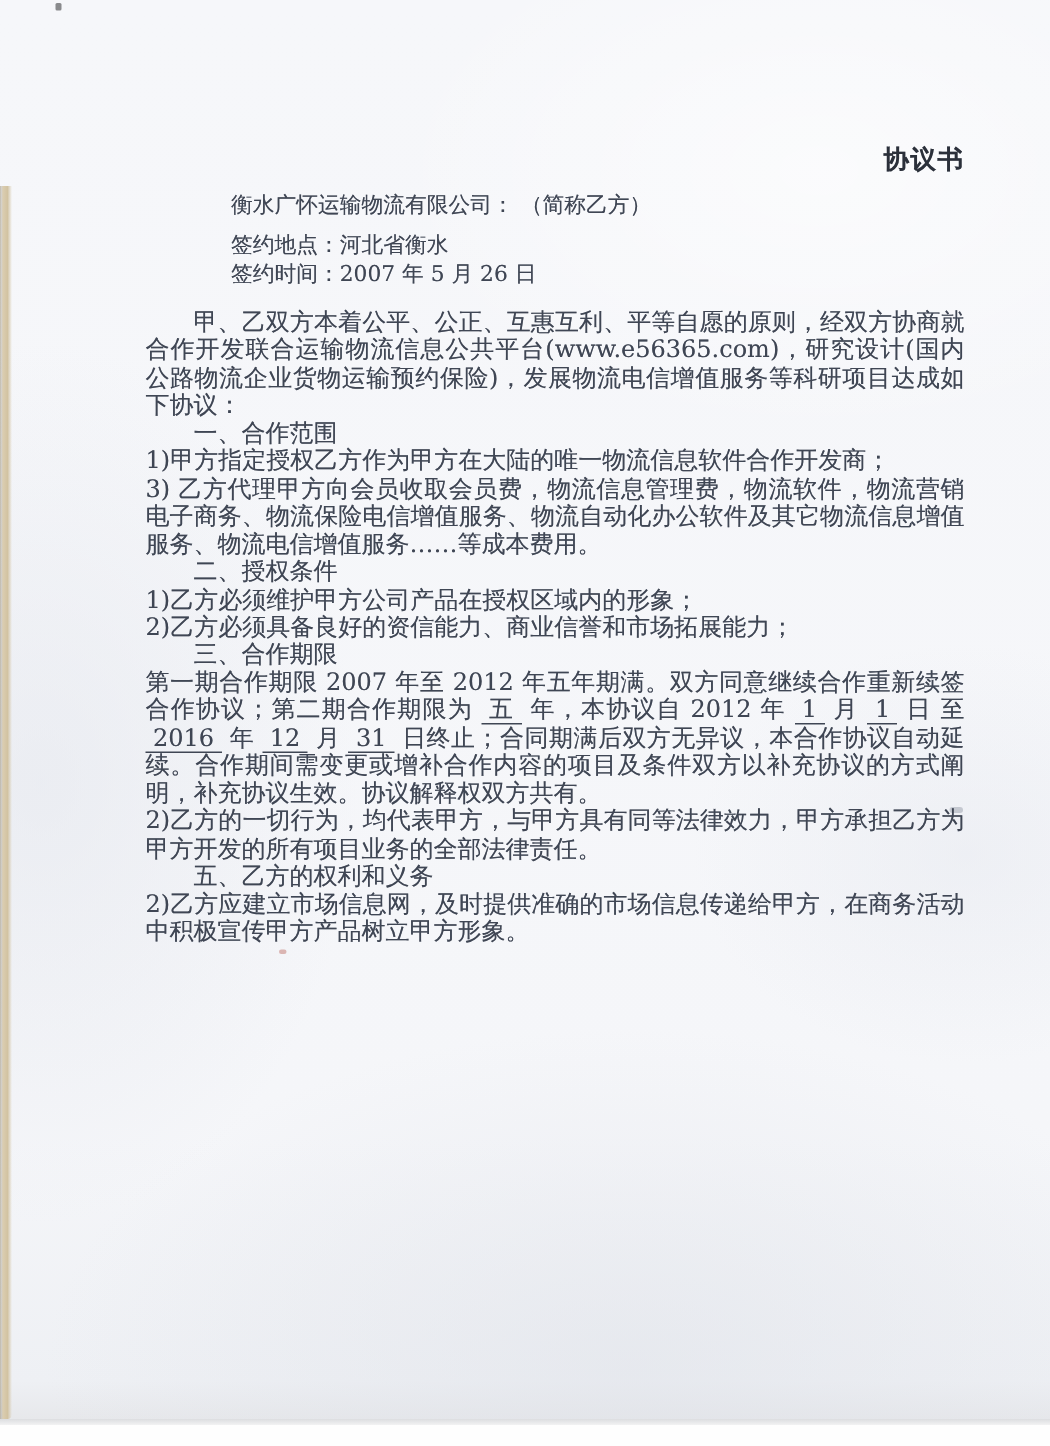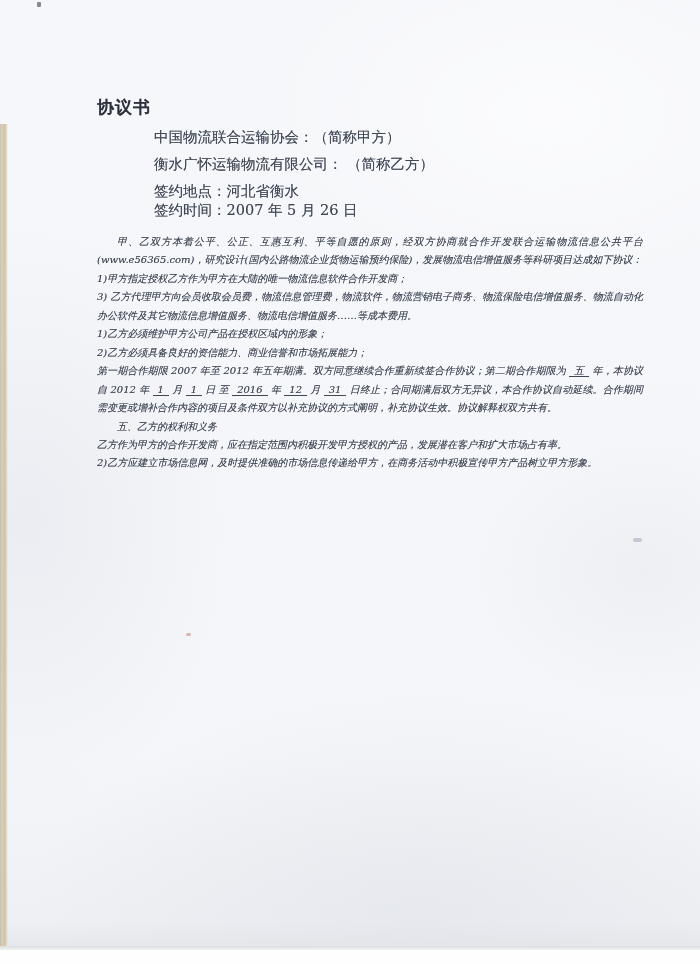--- a/index.html
+++ b/index.html
@@ -46,57 +46,59 @@
   .content{
     position:absolute;left:97px;top:84px;width:546px;
     color:var(--ink,#3f4654);
     text-shadow:0 0 .4px rgba(63,70,84,.55);
   }
   h1.doc-title{
     margin:0;font-size:17.5px;font-weight:bold;text-align:center;
     letter-spacing:.5px;color:var(--title,#2b303a);line-height:23px;
   }
   h2.doc-subtitle{
-    margin:12px 0 0 0;font-size:17px;font-weight:bold;text-align:left;
+    margin:12px 0 0 0;font-size:17px;font-weight:bold;text-align:right;
     letter-spacing:1px;color:var(--title,#2b303a);line-height:22px;
   }
   .meta{margin:10px 0 0 0;padding-left:57px;font-size:14.5px;line-height:19px;}
   .meta p{margin:0;}
   .meta .gap{margin-top:8px;}
-  .body-text{margin-top:13px;font-size:10px;line-height:18.45px;text-align:justify;font-style:italic;}
+  .body-text{margin-top:13px;font-size:16px;line-height:18.45px;text-align:justify;}
   .body-text p{margin:0;}
   .blk-heading{text-indent:2em;}
   .blk-intro{text-indent:2em;}
   .blk-para{text-indent:0;}
   .u{border-bottom:1px solid currentColor;padding:0 5px;}
 </style>
 </head>
 <body style="--ink: #3f4654; --title: #2b303a;">
 
 <div class="paper"></div>
 <div class="paper-bottom-edge"></div>
 <div class="spine"></div>
 <div class="speck-top"></div>
 <div class="speck-mid"></div>
 <div class="speck-red"></div>
 
 <div class="content">
   <h2 class="doc-subtitle">协议书</h2>
 
   <div class="meta">
-    <p>中国物流联合运输协会：（简称甲方）</p>
     <p class="gap">衡水广怀运输物流有限公司： （简称乙方）</p>
     <p class="gap">签约地点：河北省衡水</p>
     <p>签约时间：2007 年 5 月 26 日</p>
   </div>
 
   <div class="body-text" id="agreement-body">
       <p class="blk-intro"><span>甲、乙双方本着公平、公正、互惠互利、平等自愿的原则，经双方协商就合作开发联合运输物流信息公共平台(www.e56365.com)，研究设计(国内公路物流企业货物运输预约保险)，发展物流电信增值服务等科研项目达成如下协议：</span></p>
+      <p class="blk-heading"><span>一、合作范围</span></p>
       <p class="blk-para"><span>1)甲方指定授权乙方作为甲方在大陆的唯一物流信息软件合作开发商；</span></p>
       <p class="blk-para"><span>3) 乙方代理甲方向会员收取会员费，物流信息管理费，物流软件，物流营销电子商务、物流保险电信增值服务、物流自动化办公软件及其它物流信息增值服务、物流电信增值服务……等成本费用。</span></p>
+      <p class="blk-heading"><span>二、授权条件</span></p>
       <p class="blk-para"><span>1)乙方必须维护甲方公司产品在授权区域内的形象；</span></p>
       <p class="blk-para"><span>2)乙方必须具备良好的资信能力、商业信誉和市场拓展能力；</span></p>
+      <p class="blk-heading"><span>三、合作期限</span></p>
       <p class="blk-para"><span>第一期合作期限 2007 年至 2012 年五年期满。双方同意继续合作重新续签合作协议；第二期合作期限为 </span><span class="u">五</span><span> 年，本协议自 2012 年 </span><span class="u">1</span><span> 月 </span><span class="u">1</span><span> 日 至 </span><span class="u">2016</span><span> 年 </span><span class="u">12</span><span> 月 </span><span class="u">31</span><span> 日终止；合同期满后双方无异议，本合作协议自动延续。合作期间需变更或增补合作内容的项目及条件双方以补充协议的方式阐明，补充协议生效。协议解释权双方共有。</span></p>
+      <p class="blk-para"><span>2)乙方的一切行为，均代表甲方，与甲方具有同等法律效力，甲方承担乙方为甲方开发的所有项目业务的全部法律责任。</span></p>
       <p class="blk-heading"><span>五、乙方的权利和义务</span></p>
-      <p class="blk-para"><span>乙方作为甲方的合作开发商，应在指定范围内积极开发甲方授权的产品，发展潜在客户和扩大市场占有率。</span></p>
       <p class="blk-para"><span>2)乙方应建立市场信息网，及时提供准确的市场信息传递给甲方，在商务活动中积极宣传甲方产品树立甲方形象。</span></p>
     </div>
 </div>
 
 </body></html>

